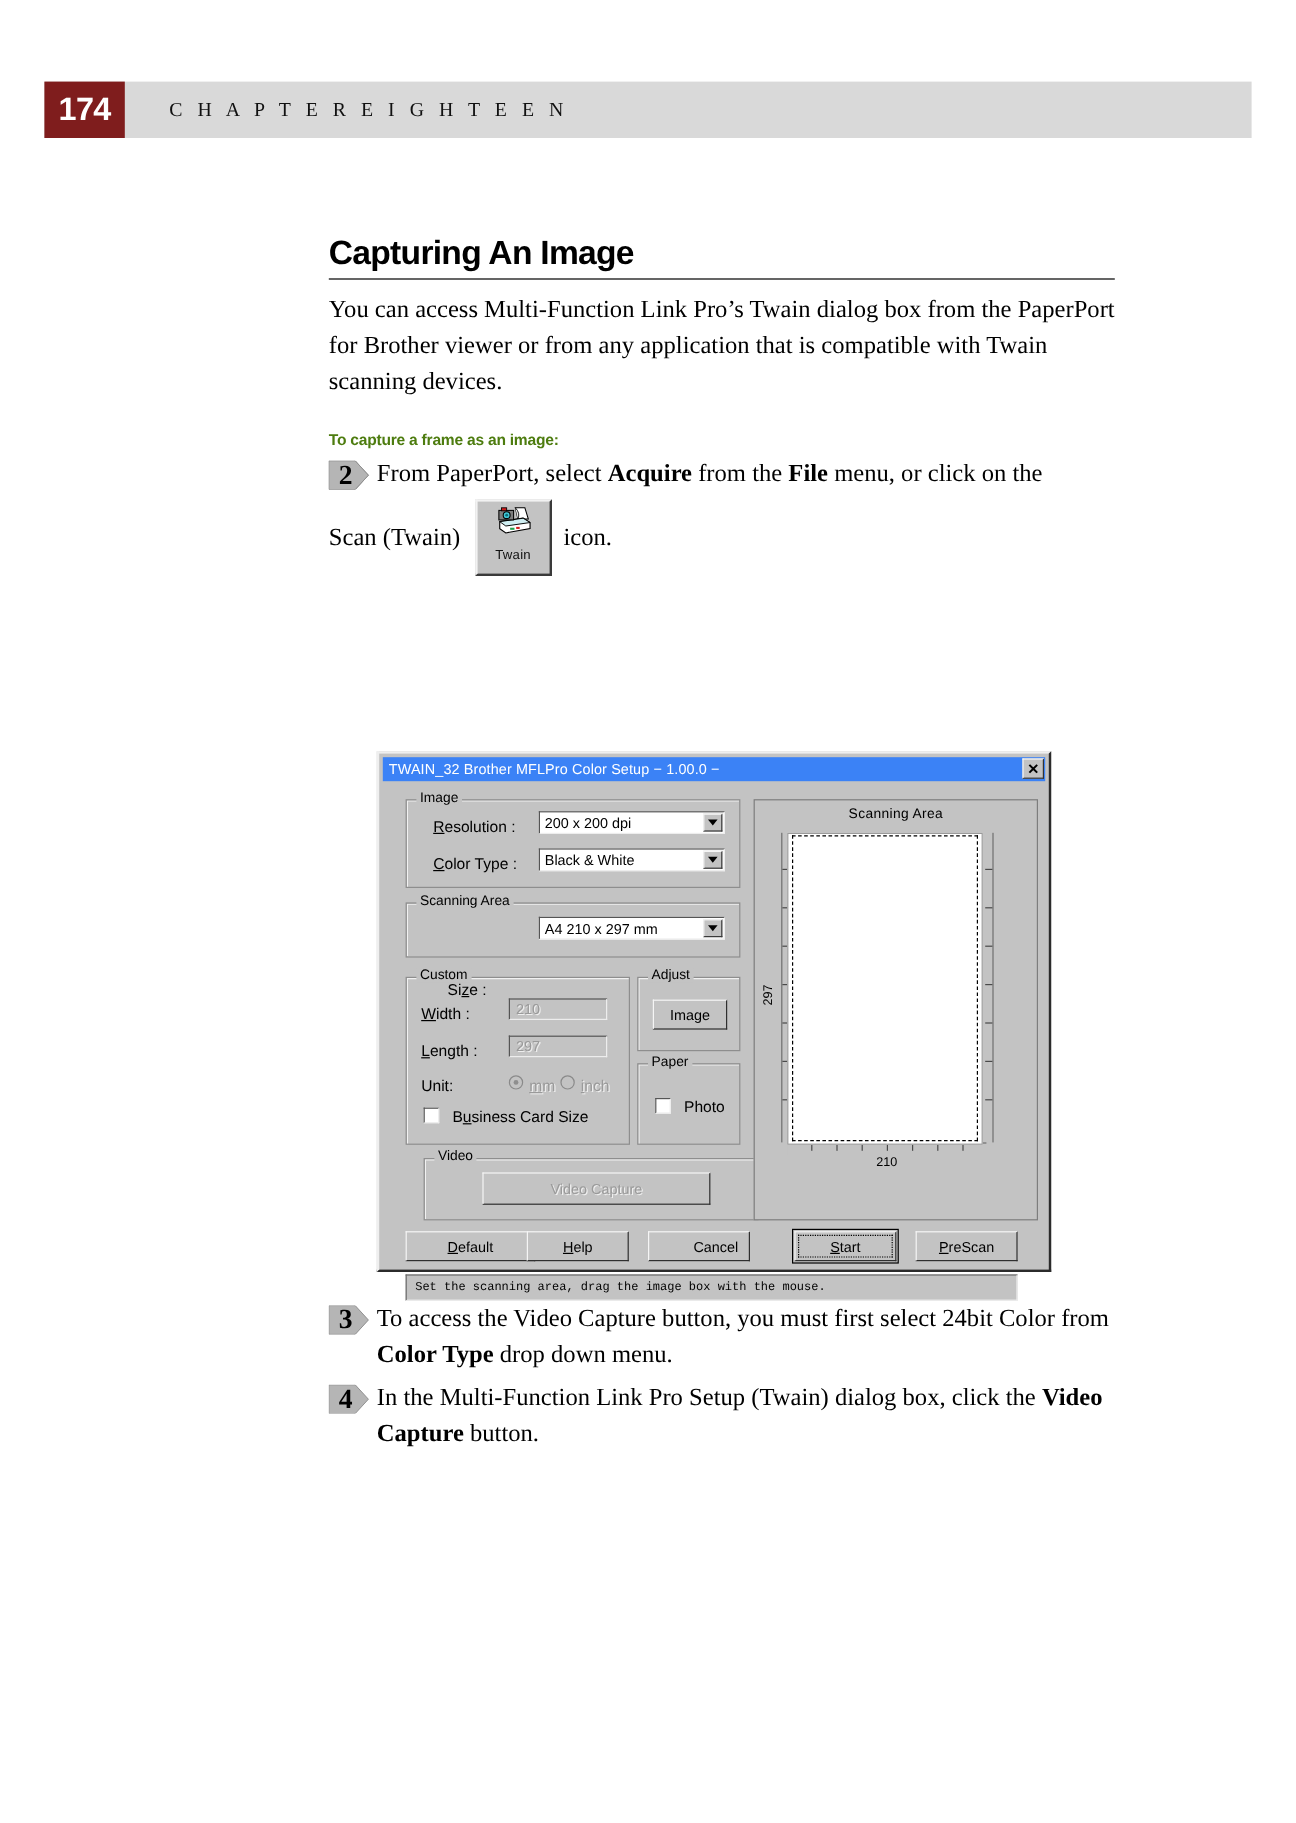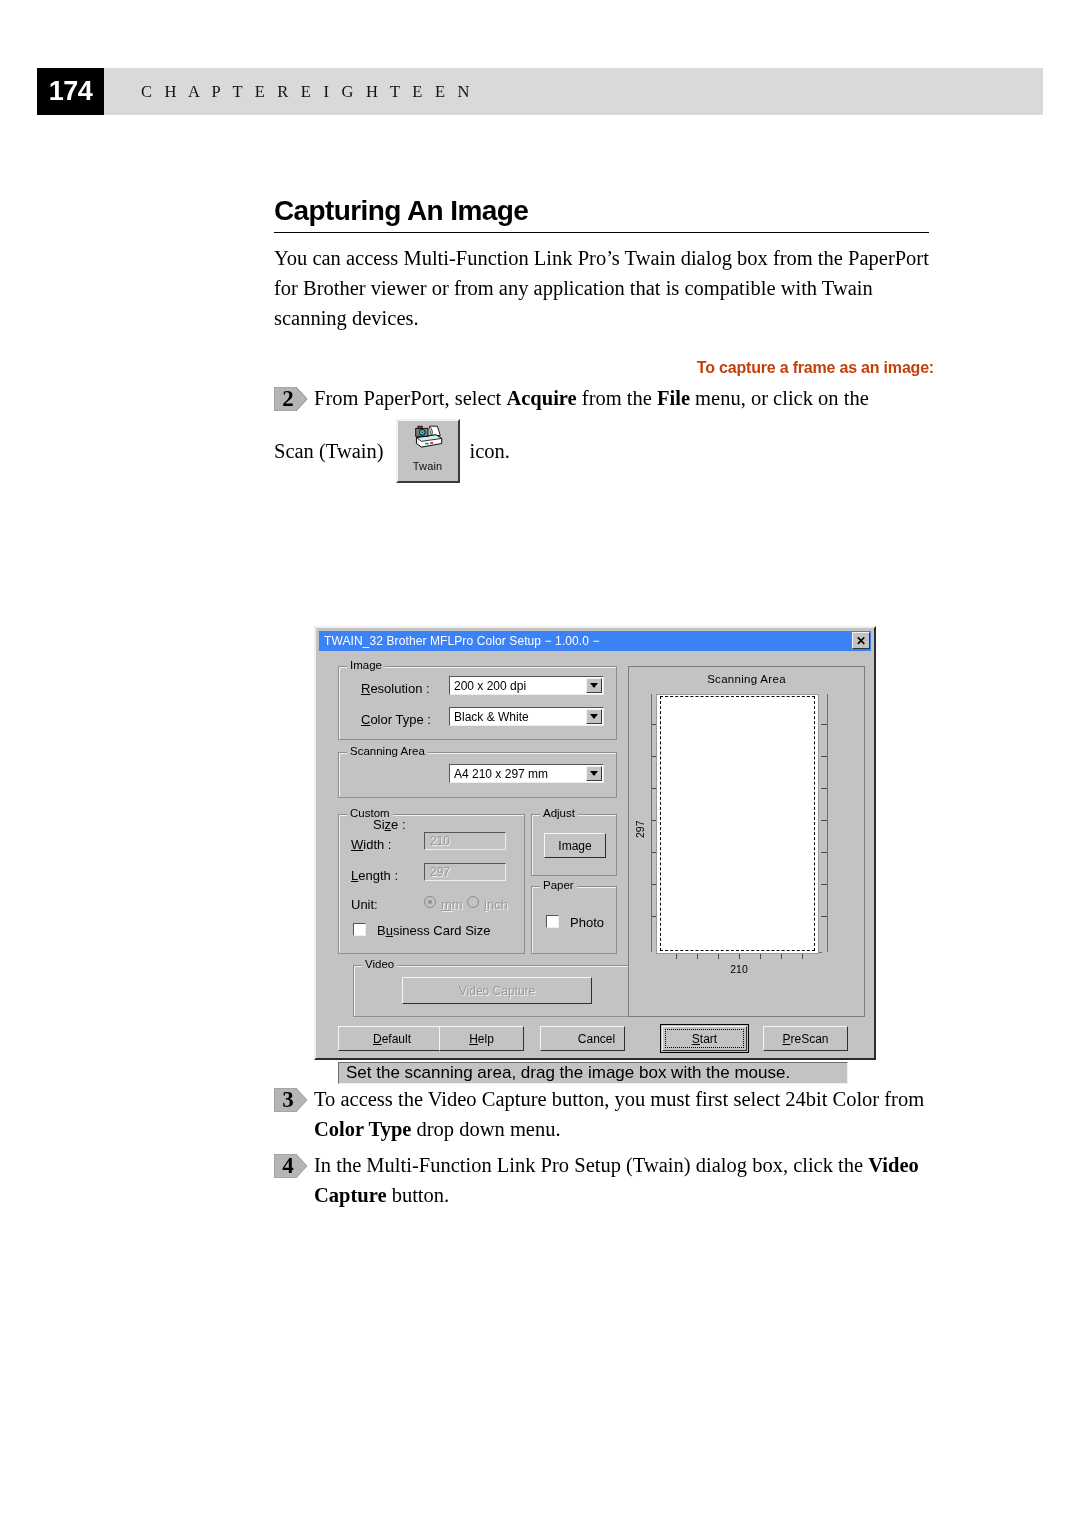--- a/index.html
+++ b/index.html
@@ -13,21 +13,21 @@
   
   .page-header{
     position:absolute;left:37px;top:68px;width:1006px;height:47px;
   }
   .header-band{
     position:absolute;left:0;top:0;width:1006px;height:47px;
     background:#d9d9d9;
   }
   .page-num-box{
     position:absolute;left:0;top:0;width:67px;height:47px;
-    background:#000000;color:#ffffff;
+    background:#7f1d1d;color:#ffffff;
     font-family:"Liberation Sans", sans-serif;
     font-weight:bold;font-size:27px;
     display:flex;align-items:center;justify-content:center;
     letter-spacing:-0.5px;
   }
   .chapter-label{
     position:absolute;left:104px;top:0;height:47px;
     display:flex;align-items:center;
     font-family:"Liberation Serif", serif;
     font-size:16.5px;letter-spacing:4.2px;color:#111;
@@ -50,21 +50,21 @@
 
   p.body-text{
     margin:10px 0 0 0;
     font-size:20.5px;line-height:30px;color:#000;
     font-family:"Liberation Serif", serif;
   }
 
   h2.sub-head{
     margin:26px 0 4px 0;
     font-family:"Liberation Sans", sans-serif;
-    font-weight:bold;font-size:16px;letter-spacing:-0.2px;color:#c2410c;text-align:right;
+    font-weight:bold;font-size:13px;letter-spacing:-0.2px;color:#4d7c0f;
   }
 
   
   .step{
     position:relative;
     padding-left:40px;
     margin-top:6px;
     font-size:20.5px;line-height:30px;
   }
   .step-marker{
@@ -278,21 +278,21 @@
 
   .statusbar{
     position:absolute;background:#c3c3c3;
     border-top:1.5px solid #6b6b6b;
     border-left:1.5px solid #6b6b6b;
     border-right:1.5px solid #f0f0f0;
     border-bottom:1.5px solid #f0f0f0;
     box-sizing:border-box;
     display:flex;align-items:center;
   }
-  .statusbar span{padding-left:7px;font-size:17px;}
+  .statusbar span{padding-left:7px;font-size:10px;font-family:Liberation Mono, monospace;}
 </style>
 </head>
 <body>
 
 <div class="page-header">
   <div class="header-band"></div>
   <div class="page-num-box">174</div>
   <div class="chapter-label">C H A P T E R   E I G H T E E N</div>
 </div>
 

